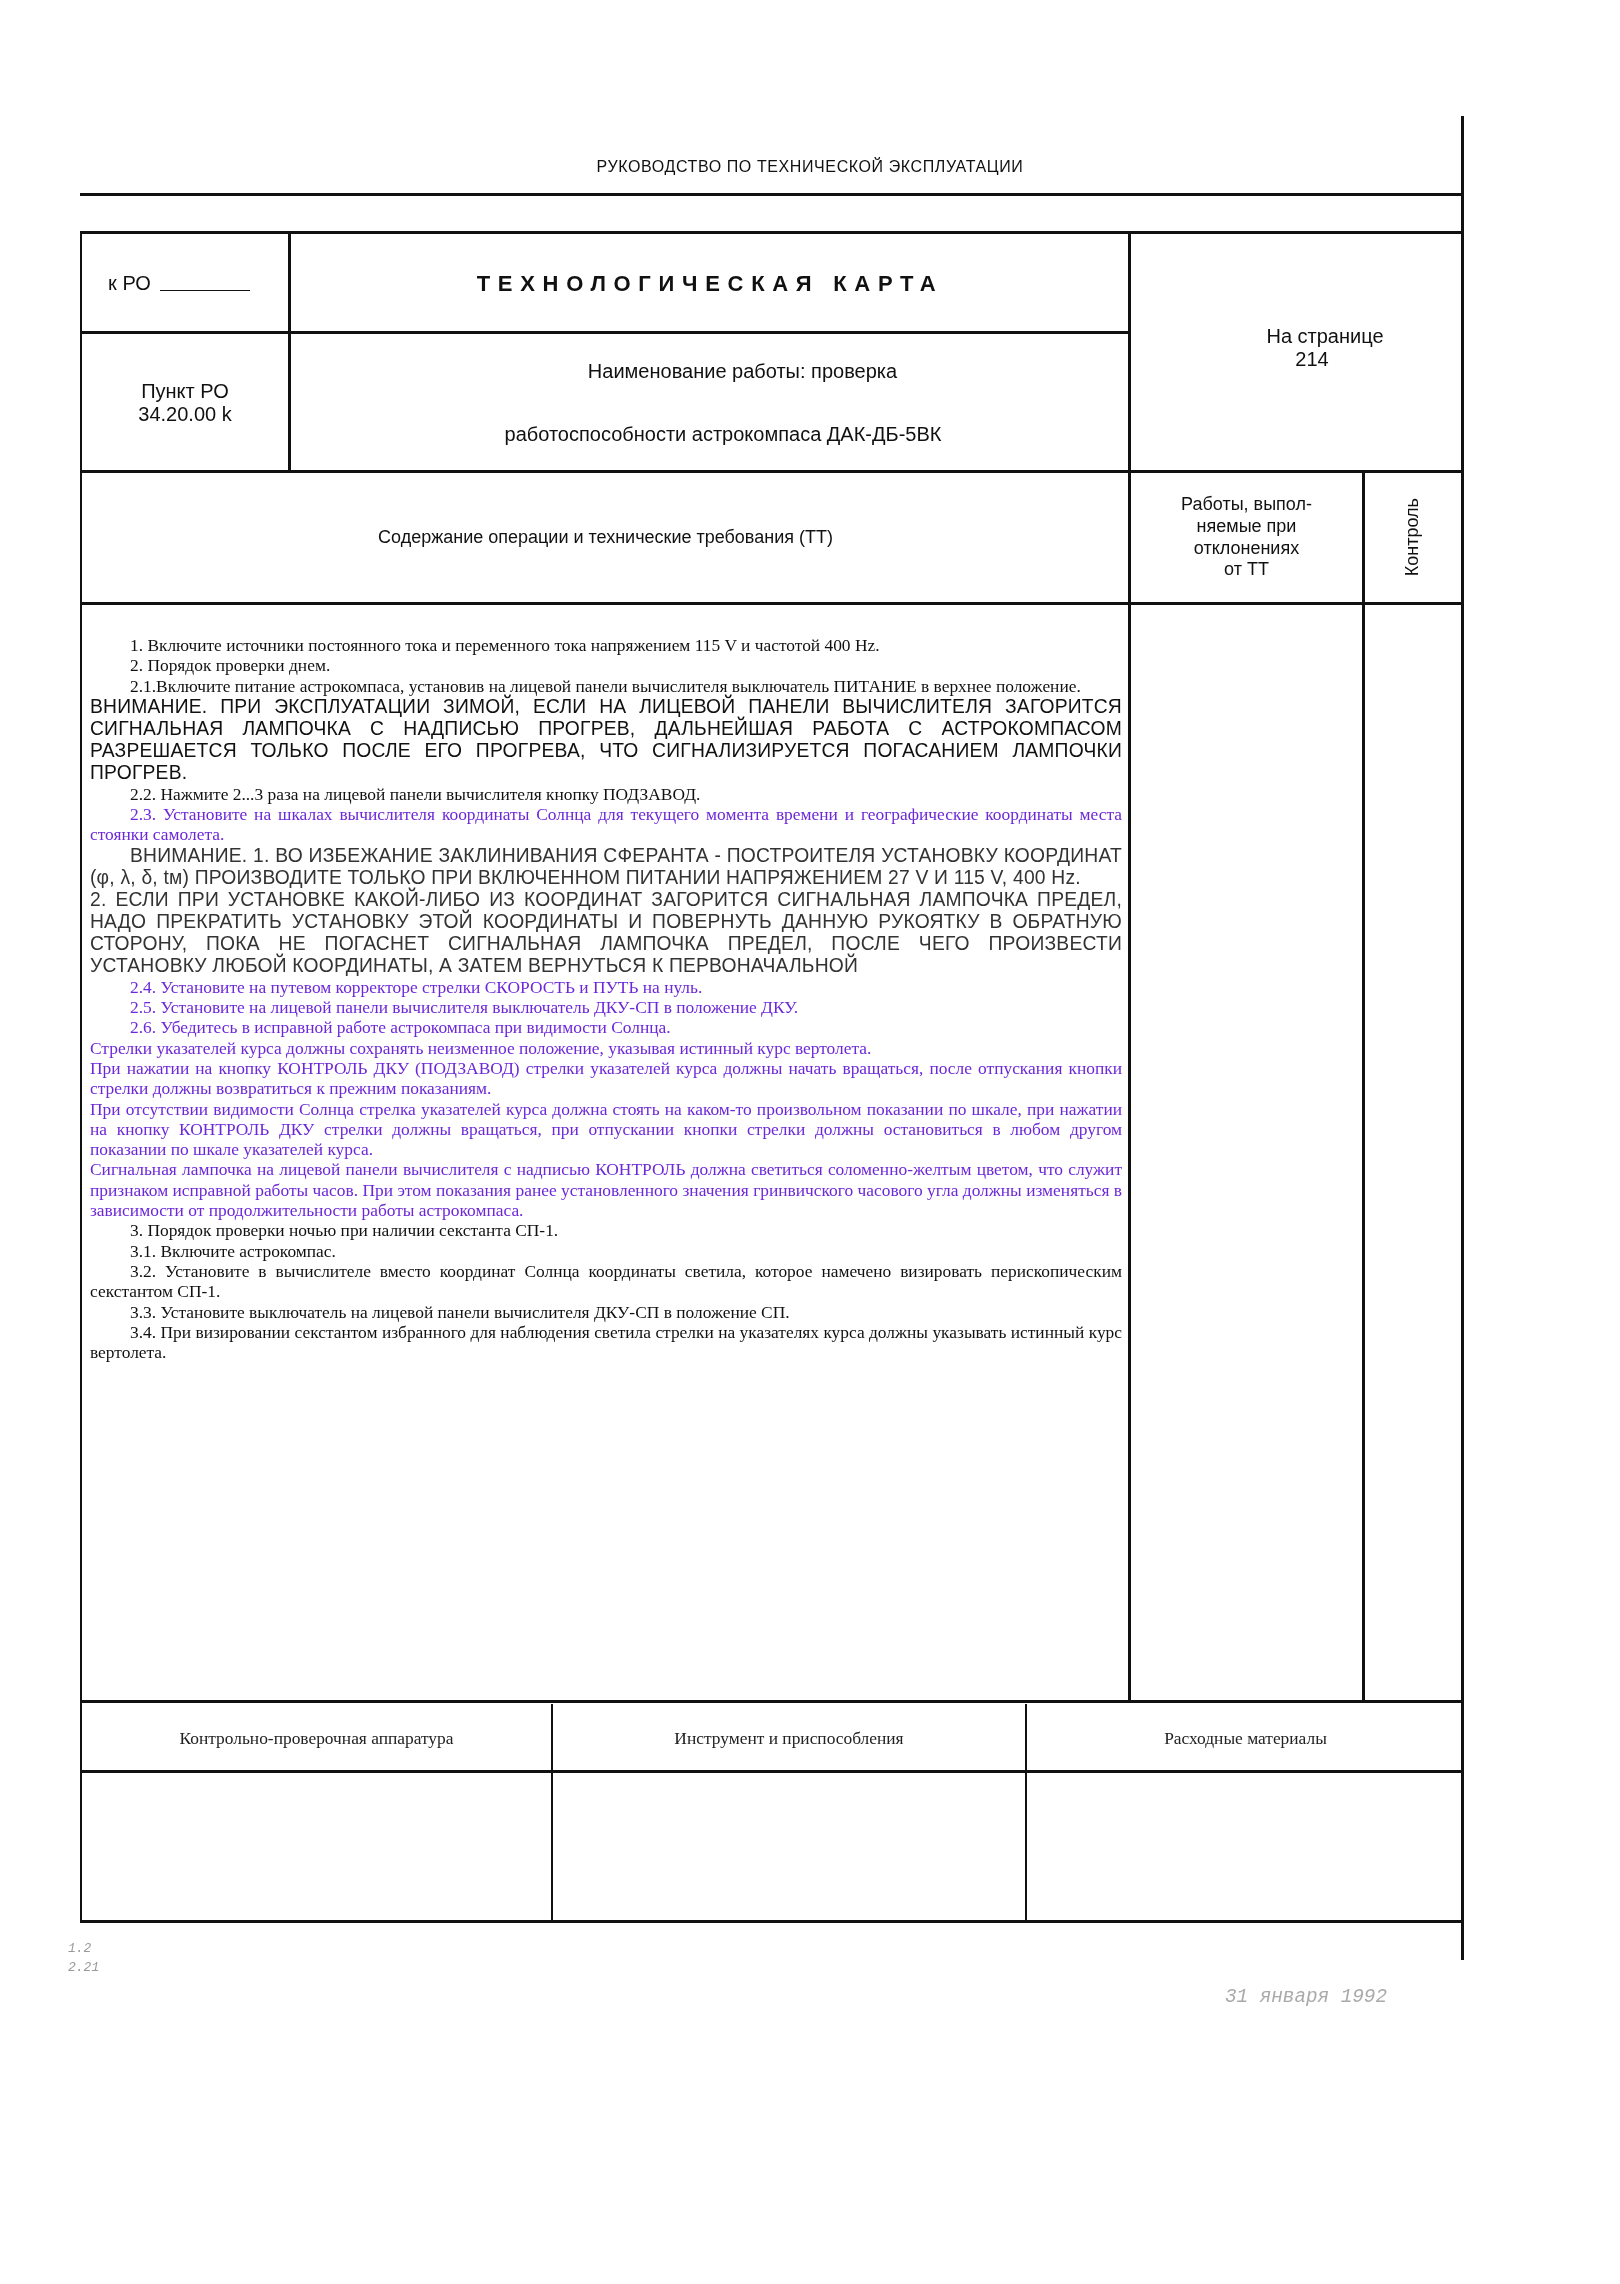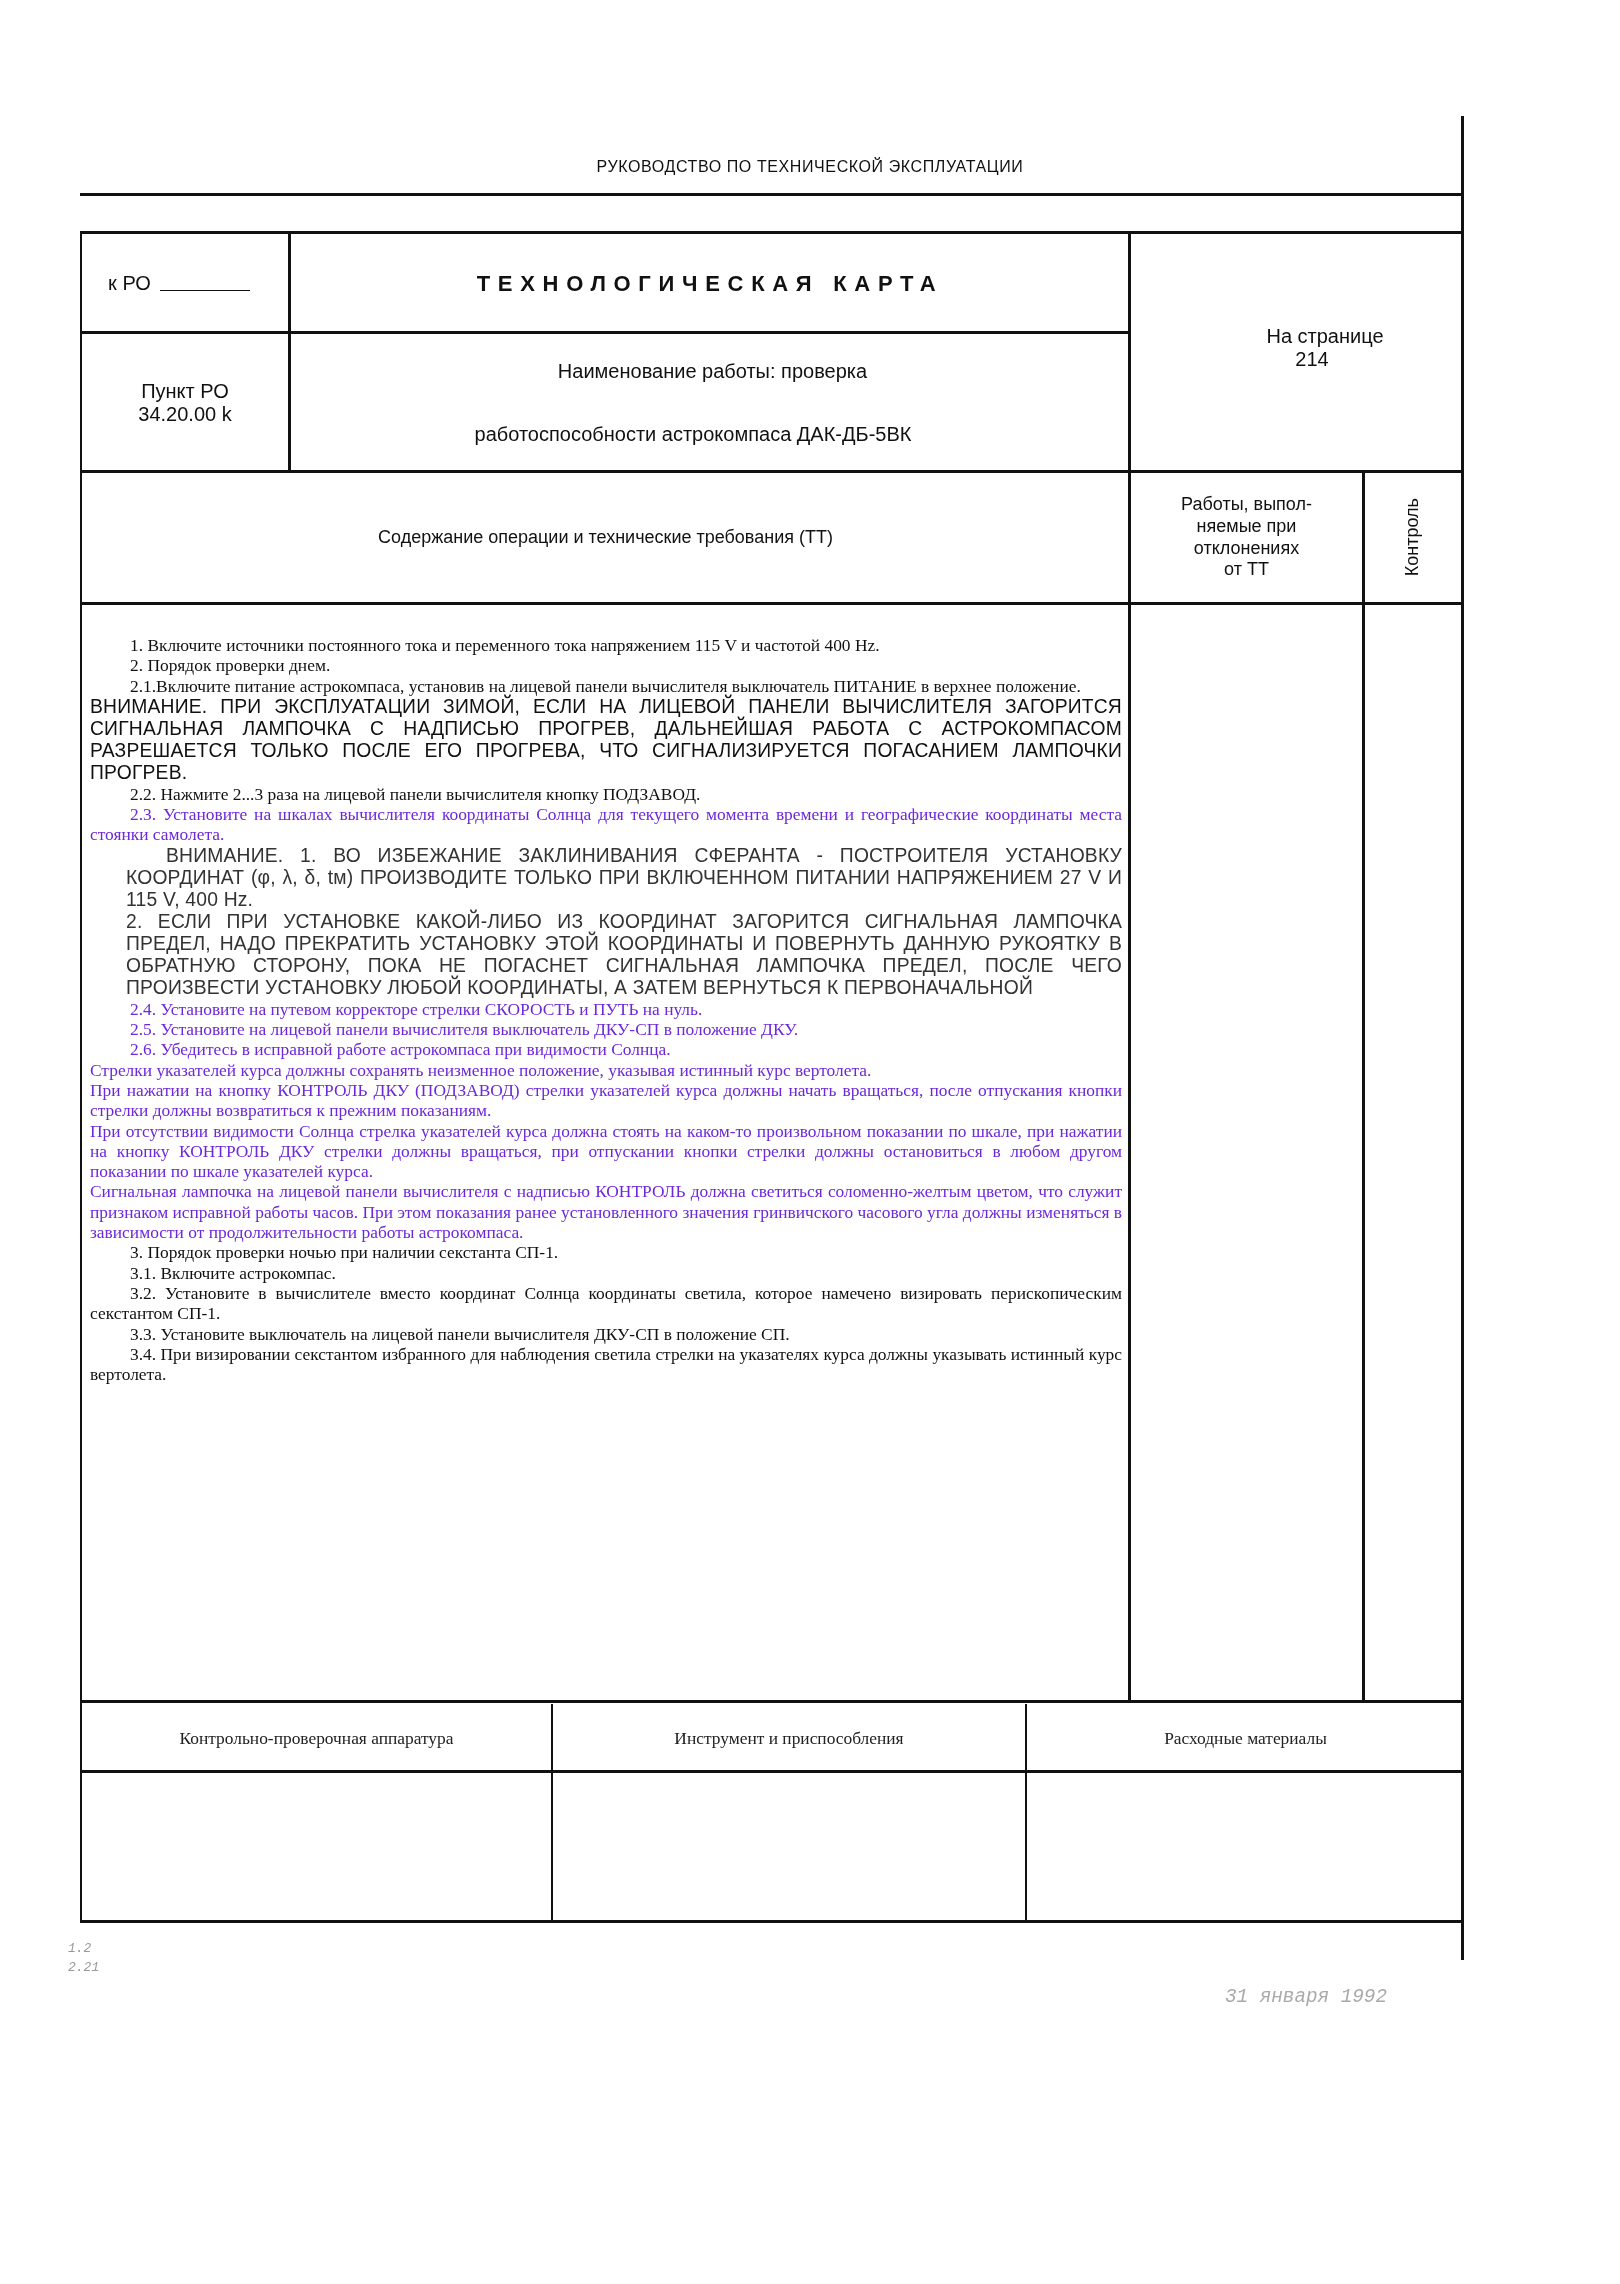--- a/index.html
+++ b/index.html
@@ -17,21 +17,21 @@
     font-weight:bold; letter-spacing:7.7px; }
   .label-sans { font-family:"Liberation Sans","DejaVu Sans",sans-serif; font-size:20px; line-height:1.15; }
   .col-head { font-family:"Liberation Sans","DejaVu Sans",sans-serif; font-size:18px; line-height:1.2; }
   .kontrol { font-family:"Liberation Sans","DejaVu Sans",sans-serif; font-size:18px;
     writing-mode:vertical-rl; transform:rotate(180deg); }
 
   .content { left:90px; top:635px; width:1032px; font-size:17.4px; line-height:20.3px; text-align:justify; }
   .content p { margin:0; }
   .content .ind { text-indent:40px; }
   .content .caps { font-family:"Liberation Sans","DejaVu Sans",sans-serif; font-size:19.3px; line-height:22px; letter-spacing:0.2px; }
-  .content .capsfaint { color:#333;margin-left:36px; }
+  .content .capsfaint { color:#333; }
   .faint { color:#6d28d9; }
 
   .footer-head { font-family:"Liberation Serif","DejaVu Serif",serif; font-size:17.4px; color:#222; }
   .scan-mark { font-family:"Liberation Mono","DejaVu Sans Mono",monospace; color:#999;font-style:italic; }
 </style>
 </head>
 <body>
 
 <div class="abs manual-title">РУКОВОДСТВО ПО ТЕХНИЧЕСКОЙ ЭКСПЛУАТАЦИИ</div>
 
@@ -61,21 +61,21 @@
 <div class="abs label-sans" style="left:1131px; top:235px; width:330px; height:235px;">
   <div style="position:absolute; left:0; right:0; top:90px; text-align:center; padding-left:58px;">На странице</div>
   <div style="position:absolute; left:0; right:0; top:113px; text-align:center; padding-left:32px;">214</div>
 </div>
 
 <div class="abs center label-sans" style="left:82px; top:335px; width:206px; height:135px; flex-direction:column;">
   <div>Пункт РО</div>
   <div>34.20.00 k</div>
 </div>
 
-<div class="abs center label-sans" style="left:274px; top:335px; width:838px; height:135px; flex-direction:column;gap:40px;">
+<div class="abs center label-sans" style="left:304px; top:335px; width:838px; height:135px; flex-direction:column;gap:40px;">
   <div style="padding-left:39px;">Наименование работы: проверка</div>
   <div>работоспособности астрокомпаса ДАК-ДБ-5ВК</div>
 </div>
 
 <div class="abs center col-head" style="left:82px; top:473px; width:1047px; height:129px;">Содержание операции и технические требования (ТТ)</div>
 <div class="abs center col-head" style="left:1131px; top:473px; width:231px; height:129px; flex-direction:column;">
   <div>Работы, выпол-</div>
   <div>няемые при</div>
   <div>отклонениях</div>
   <div>от ТТ</div>

